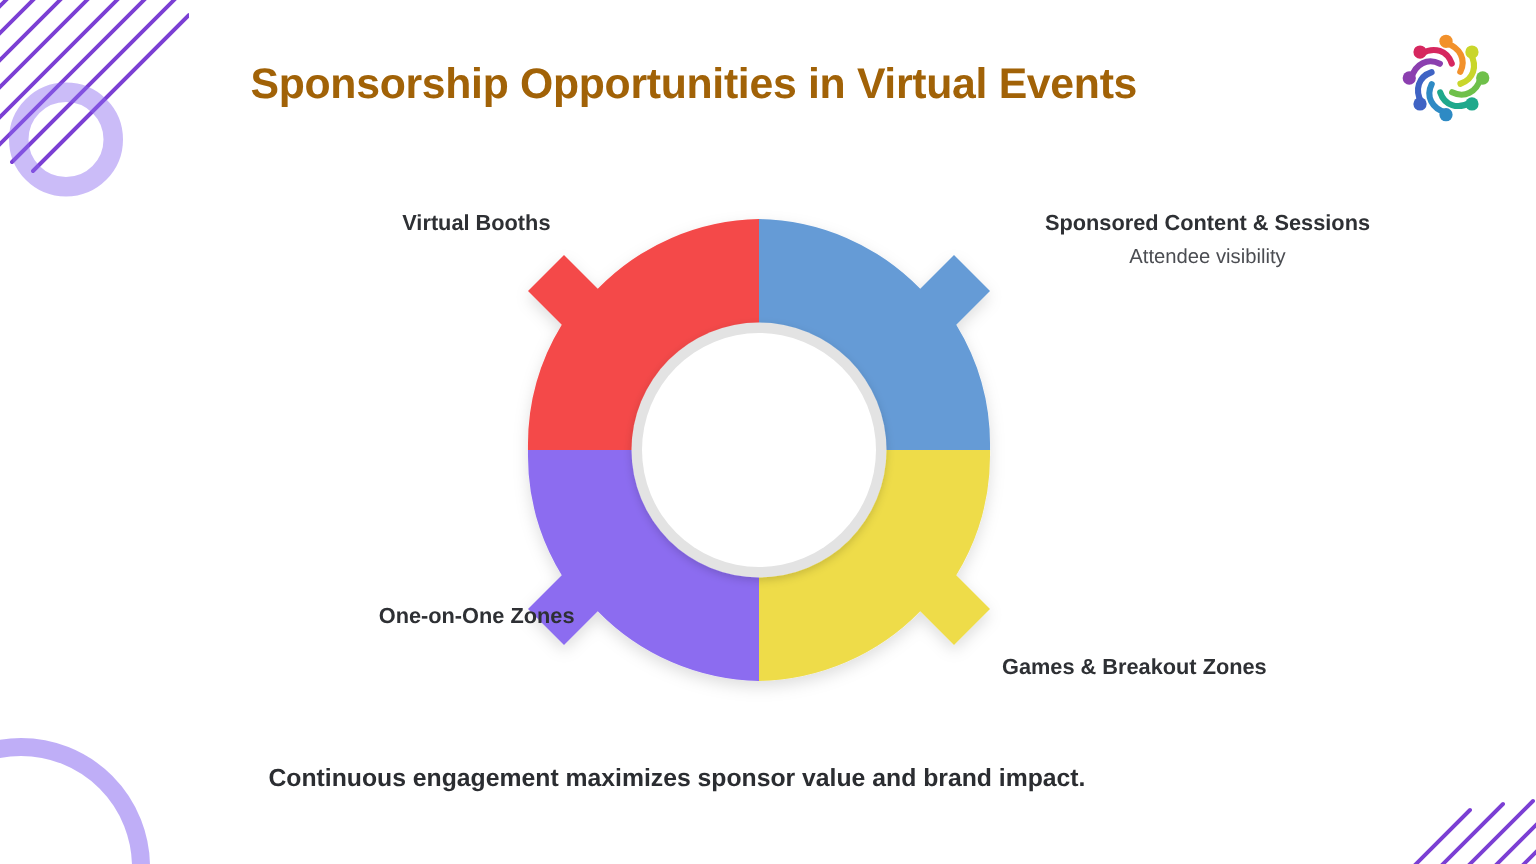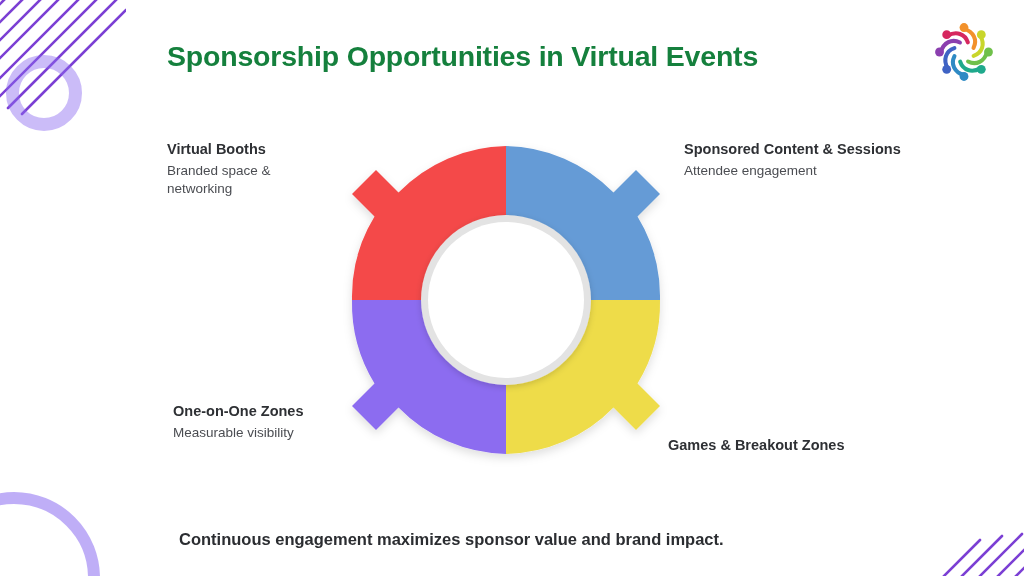--- a/index.html
+++ b/index.html
@@ -44,21 +44,21 @@
   }
   .deco-br-stripes { right: -6px; bottom: -10px; width: 120px; height: 110px; }
 
   
   .title {
     position: absolute;
     left: 167px;
     top: 40px;
     font-size: 28.5px;
     font-weight: bold;
-    color: #15803d;
+    color: #a16207;
     letter-spacing: -0.2px;
     white-space: nowrap;
   }
 
   .logo {
     position: absolute;
     right: 26px;
     top: 18px;
     width: 68px;
     height: 68px;
@@ -82,38 +82,37 @@
     margin: 0 0 5px 0;
     white-space: nowrap;
   }
   .cap-desc {
     font-size: 13.5px;
     font-weight: normal;
     color: #4b4d52;
     margin: 0;
     line-height: 1.35;
   }
-  .cap-left  { text-align: left; }
+  .cap-left  { text-align: right; }
   .cap-right { text-align: left; }
 
   .cap-tl { left: 167px; top: 141px; width: 200px; }
-  .cap-tr { left: 684px; top: 141px; width: 290px; }
+  .cap-tr { left: 660px; top: 141px; width: 290px; text-align: center; }
   .cap-bl { left: 173px; top: 403px; width: 210px; }
   .cap-br { left: 668px; top: 403px; width: 290px; margin-top: 34px; }
 
   
   .footer {
     position: absolute;
     left: 179px;
     top: 510px;
     font-size: 16.5px;
     font-weight: bold;
     color: #2b2d31;
     white-space: nowrap;
-    margin-top: 20px;
   }
 </style>
 </head>
 <body>
 
 <div class="slide">
 
   <svg class="deco deco-tl-stripes" viewBox="0 0 140 140" xmlns="http://www.w3.org/2000/svg">
     <g stroke="#7B3FD4" stroke-width="2.6" stroke-linecap="round">
       <line x1="-2" y1="30" x2="34" y2="-6"></line>
@@ -218,34 +217,29 @@
                  L170,170 Z"></path>
       </g>
 
       <circle cx="170" cy="170" r="85" fill="#e3e3e3" filter="url(#innershadow)"></circle>
       <circle cx="170" cy="170" r="78" fill="#ffffff"></circle>
     </svg>
   </div>
 
   <div class="cap cap-tl cap-left">
     <p class="cap-title">Virtual Booths</p>
-    <p class="cap-desc">
-      <span>Branded space &amp;</span><br>
-      <span>networking</span>
-    </p>
   </div>
 
   <div class="cap cap-tr cap-right">
     <p class="cap-title">Sponsored Content &amp; Sessions</p>
-    <p class="cap-desc">Attendee engagement</p>
+    <p class="cap-desc">Attendee visibility</p>
   </div>
 
   <div class="cap cap-bl cap-left">
     <p class="cap-title">One-on-One Zones</p>
-    <p class="cap-desc">Measurable visibility</p>
   </div>
 
   <div class="cap cap-br cap-right">
     <p class="cap-title">Games &amp; Breakout Zones</p>
   </div>
 
   <div class="footer">Continuous engagement maximizes sponsor value and brand impact.</div>
 
 </div>
 

